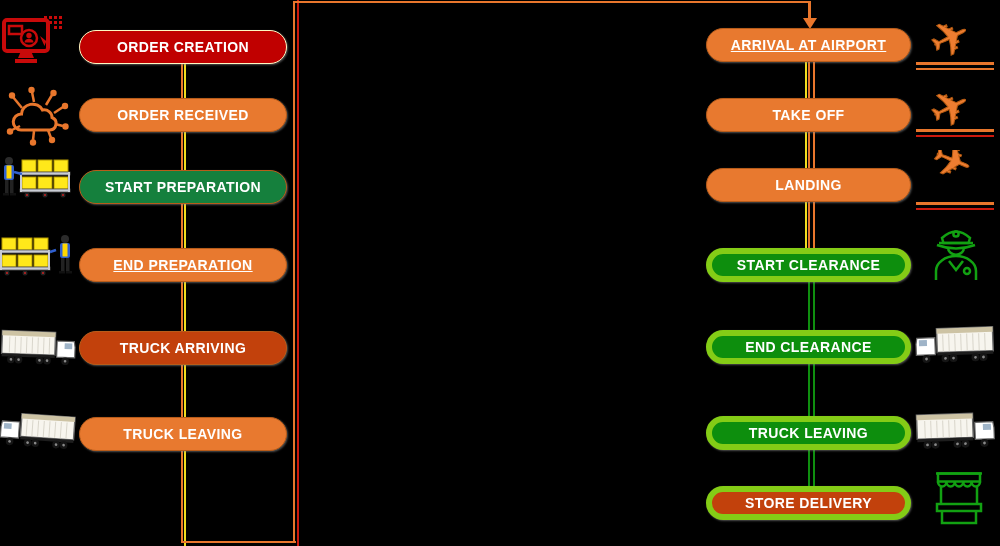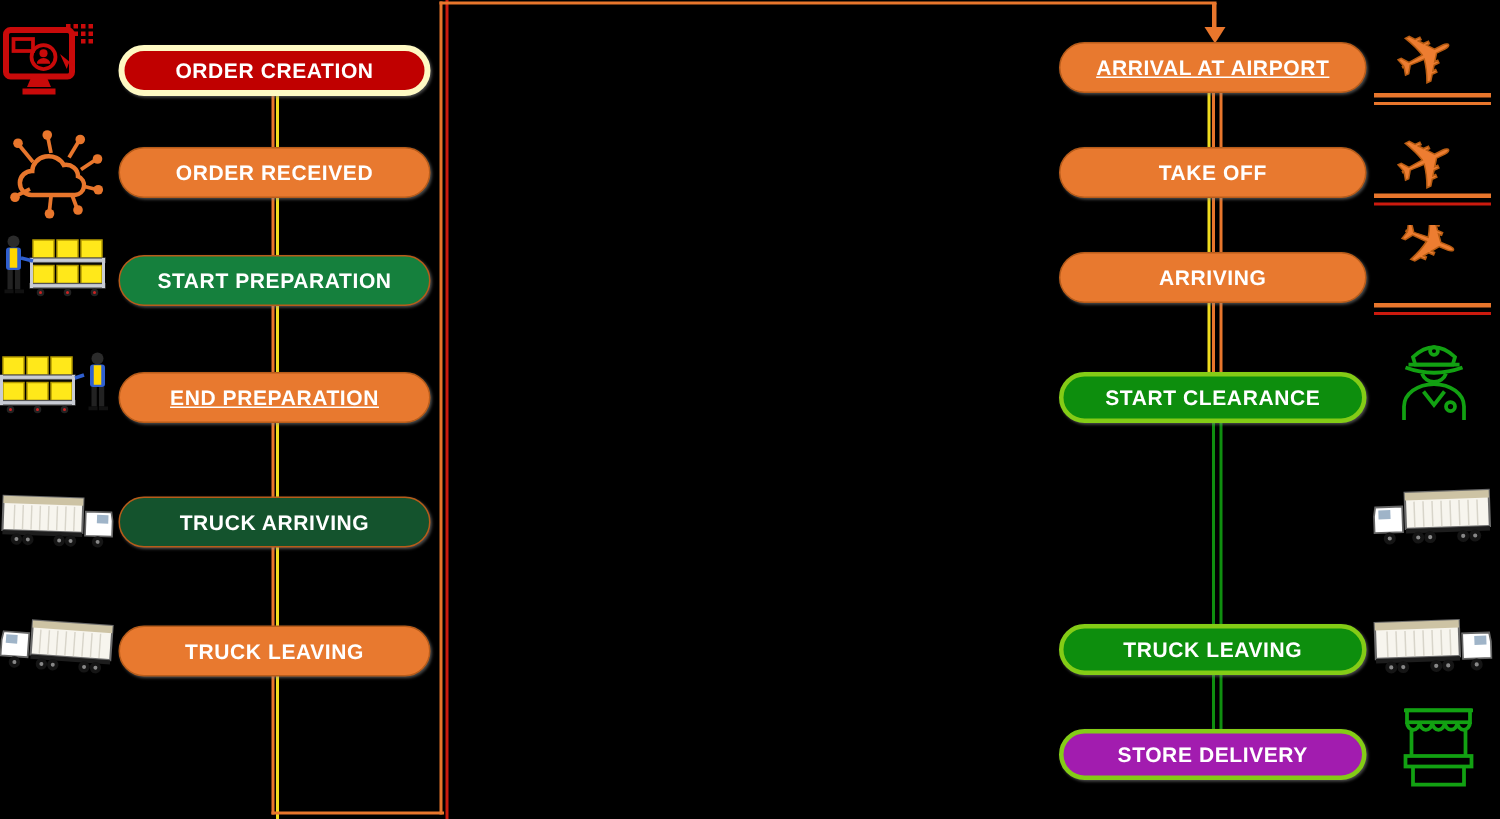--- a/index.html
+++ b/index.html
@@ -10,23 +10,23 @@
   .vline,.hline{position:absolute;z-index:1;}
   .pill{
     position:absolute;z-index:3;height:34px;border-radius:18px;
     display:flex;align-items:center;justify-content:center;
     color:#fff;font-weight:bold;font-size:14px;letter-spacing:.4px;
     box-shadow:1px 1px 2px rgba(140,140,140,.55);
     box-sizing:border-box;
   }
   .pill.left{left:79px;width:208px;}
   .pill.right{left:706px;width:205px;}
-  .pill.red{border:4px solid #fef9c3;}
+  .pill.red{border:1px solid #fef9c3;}
   .pill.orange{border:1px solid #b85c1a;}
-  .pill.green{border:3px solid #84cc16;}
+  .pill.green{border:6px solid #84cc16;}
   .icon{position:absolute;z-index:2;}
   .runway{position:absolute;z-index:2;}
   .runway .r1{height:3px;background:#E8762C;}
   .runway .r2{height:2px;margin-top:3px;}
   .arrowhead{
     position:absolute;z-index:2;left:803px;top:18px;width:0;height:0;
     border-left:7px solid transparent;border-right:7px solid transparent;
     border-top:11px solid #E8762C;
   }
 </style>
@@ -235,43 +235,46 @@
     </div>
   <div class="pill left orange" style="top: 98px; background: rgb(232, 121, 47);">
       <span>ORDER RECEIVED</span>
     </div>
   <div class="pill left orange" style="top: 170px; background: #15803d;">
       <span>START PREPARATION</span>
     </div>
   <div class="pill left orange" style="top: 248px; background: rgb(232, 121, 47); text-decoration: underline;">
       <span>END PREPARATION</span>
     </div>
-  <div class="pill left orange" style="top: 331px; background: #14532d;">
+  <div class="pill left orange" style="top: 331px; background: #c2410c;">
       <span>TRUCK ARRIVING</span>
     </div>
   <div class="pill left orange" style="top: 417px; background: rgb(232, 121, 47);">
       <span>TRUCK LEAVING</span>
     </div>
 
   <div class="pill right orange" style="top: 28px; background: rgb(232, 121, 47); text-decoration: underline;">
       <span>ARRIVAL AT AIRPORT</span>
     </div>
   <div class="pill right orange" style="top: 98px; background: rgb(232, 121, 47);">
       <span>TAKE OFF</span>
     </div>
   <div class="pill right orange" style="top: 168px; background: rgb(232, 121, 47);">
-      <span>ARRIVING</span>
+      <span>LANDING</span>
     </div>
   <div class="pill right green" style="top: 248px; background: rgb(13, 142, 13);">
       <span>START CLEARANCE</span>
     </div>
+  <div class="pill right green" style="top: 330px; background: rgb(13, 142, 13);">
+      <span>END CLEARANCE</span>
+    </div>
   <div class="pill right green" style="top: 416px; background: rgb(13, 142, 13);">
       <span>TRUCK LEAVING</span>
     </div>
-  <div class="pill right green" style="top: 486px; background: #a21caf;">
+  <div class="pill right green" style="top: 486px; background: #c2410c;">
       <span>STORE DELIVERY</span>
     </div>
 
   <div class="icon" style="left:915px;top:8px;">
     <svg width="82" height="52" viewBox="0 0 82 52">
       <text x="14" y="44" font-size="48" font-family="DejaVu Sans" fill="#ED7D31" stroke="#b85c12" stroke-width="1" transform="rotate(-26 41 26)">✈</text>
     </svg>
   </div>
   <div class="runway" style="left:916px;top:62px;width:78px;">
     <div class="r1"></div>

